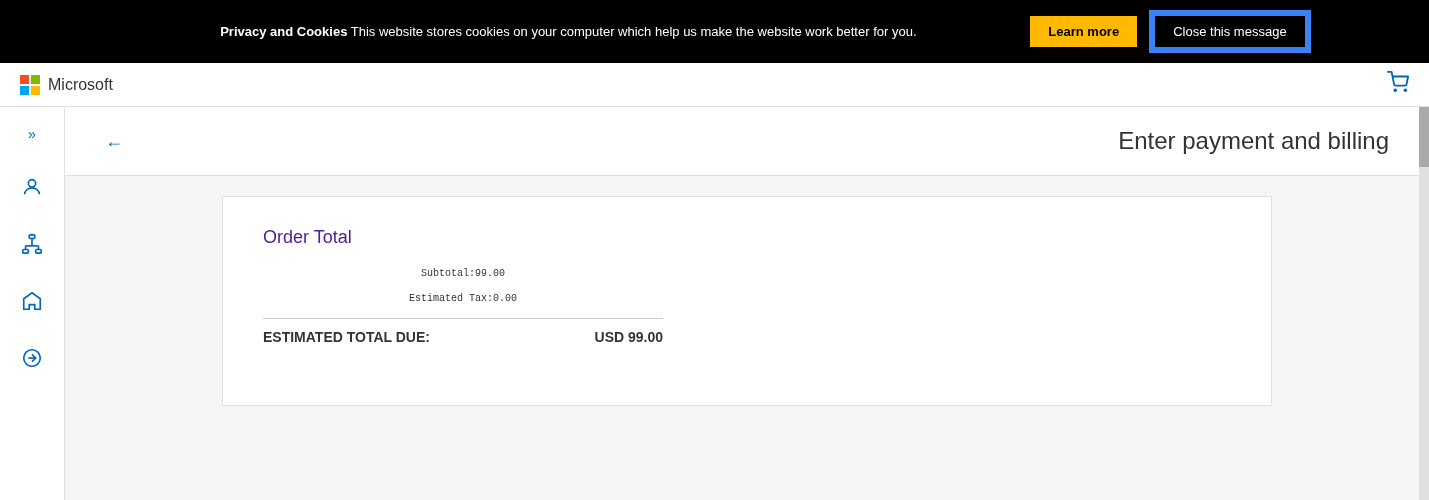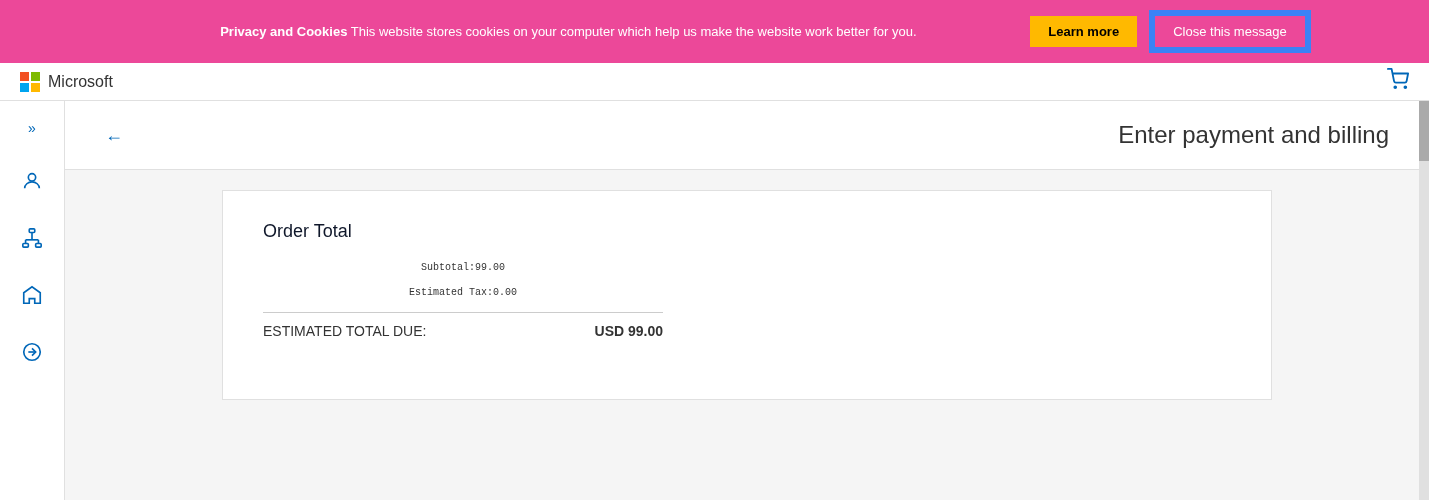--- a/index.html
+++ b/index.html
@@ -1,20 +1,20 @@
 <!DOCTYPE html>
 <html><head>
   <meta charset="utf-8">
   <style>
     * { margin: 0; padding: 0; box-sizing: border-box; }
     body { font-family: 'Segoe UI', Arial, sans-serif; background: #f5f5f5; overflow-x: hidden; }
 
     
     .cookie-banner {
-      background: #ec4899;
+      background: #000000;
       color: #fff;
       display: flex;
       align-items: center;
       justify-content: center;
       padding: 10px 28px;
       font-size: 13px;
       min-height: 53px;
       gap: 12px;
     }
     .cookie-banner-text {
@@ -46,21 +46,21 @@
       min-width: 140px;
     }
 
     
     .top-nav {
       background: #fff;
       display: flex;
       align-items: center;
       justify-content: space-between;
       padding: 0 20px;
-      height: 38px;
+      height: 44px;
       border-bottom: 1px solid #e0e0e0;
     }
     .microsoft-logo {
       display: flex;
       align-items: center;
       gap: 8px;
     }
     .ms-grid {
       display: grid;
       grid-template-columns: 1fr 1fr;
@@ -148,21 +148,21 @@
     .order-card {
       background: #fff;
       margin: 20px auto;
       max-width: 1050px;
       padding: 30px 40px 40px;
       border: 1px solid #e0e0e0;
     }
     .order-total-heading {
       font-size: 18px;
       font-weight: 400;
-      color: #0f172a;
+      color: #4c1d95;
       margin-bottom: 20px;
     }
     .order-row {
       display: flex;
       justify-content: center;
       max-width: 400px;
       margin-bottom: 14px;
       font-size: 10px;
       color: #333;
       font-family: Liberation Mono, monospace;
@@ -170,21 +170,21 @@
     .order-row-total {
       display: flex;
       justify-content: space-between;
       max-width: 400px;
       margin-bottom: 20px;
       font-size: 14px;
       color: #333;
       border-top: 1px solid #ccc;
       padding-top: 10px;
     }
-    .order-row-total .label { text-transform: uppercase; font-weight: 400; }
+    .order-row-total .label { text-transform: uppercase; font-weight: 700; }
     .order-row-total .value { font-weight: 700; }
 
     
     .promo-section {
       position: relative;
       max-width: 380px;
       margin-top: 10px;
     }
     .promo-inner {
       border: 2px solid #b5006a;

